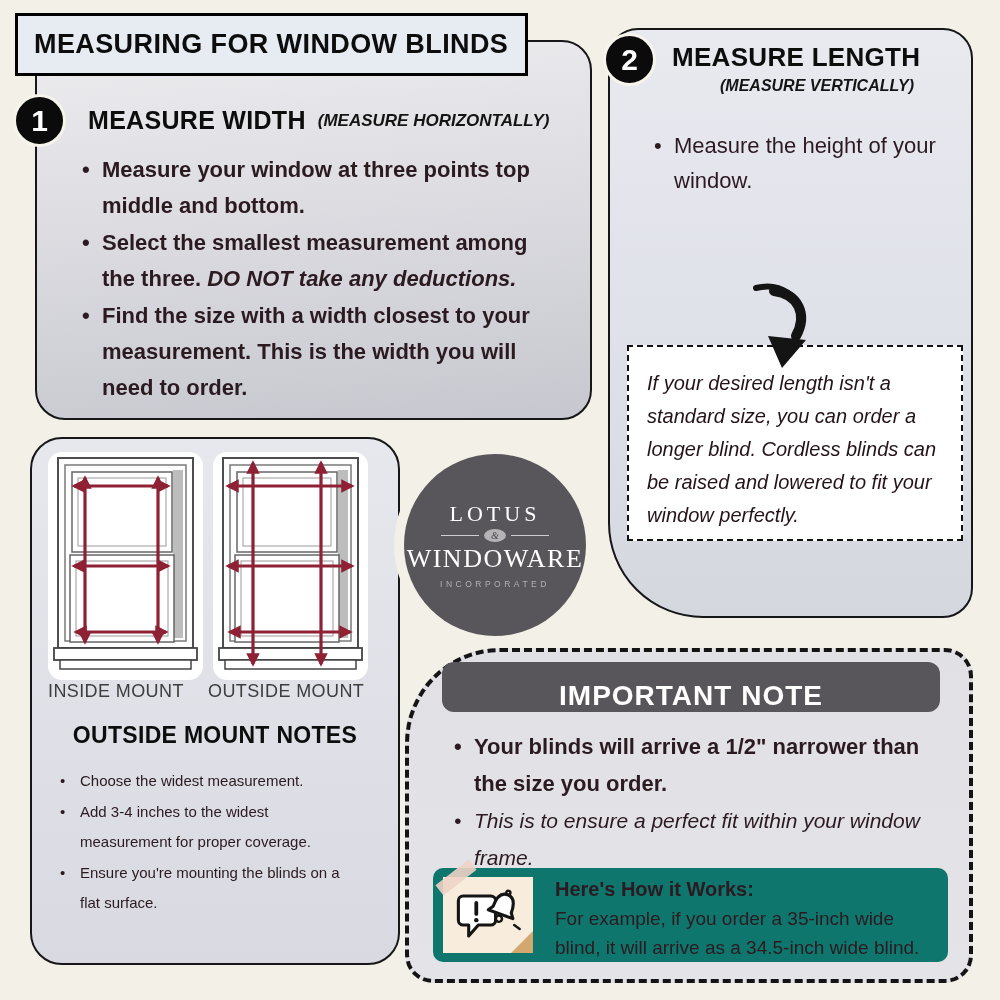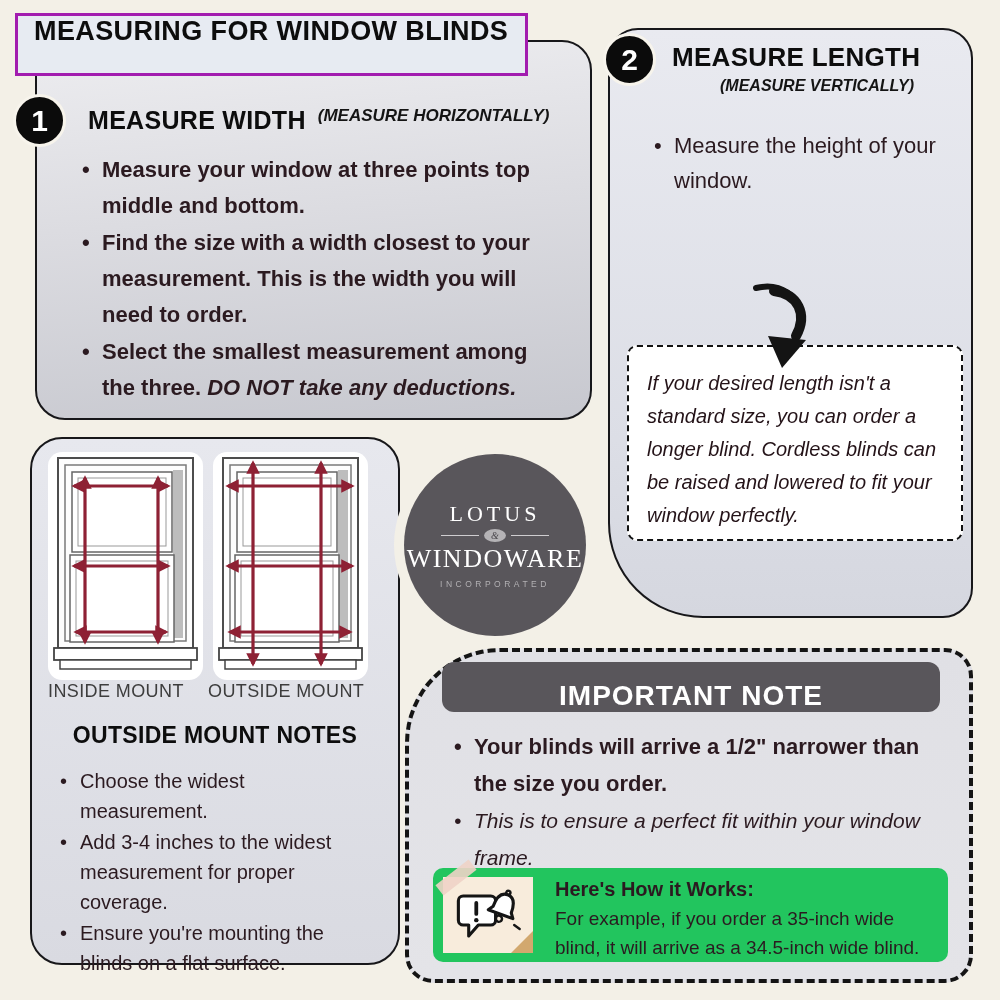--- a/index.html
+++ b/index.html
@@ -12,36 +12,36 @@
   .panel{position:absolute;box-sizing:border-box;}
 
   
   .panel-width{
     left:35px;top:40px;width:557px;height:380px;
     border:2px solid #17171a;border-radius:30px;
     background:linear-gradient(175deg,#ededf0 0%,#dcdce1 45%,#c7c8cf 100%);
   }
   .title-box{
     left:15px;top:13px;width:513px;height:63px;
-    border:3px solid #a21caf;background:#e7ebf2;
-    display:flex;align-items:flex-start;padding-left:16px;z-index:5;
+    border:3px solid #000000;background:#e7ebf2;
+    display:flex;align-items:center;padding-left:16px;z-index:5;
   }
   .title-box h1{
     margin:0;font-size:27px;font-weight:800;color:#0d0d0d;letter-spacing:.4px;
   }
   .step-circle{
     position:absolute;width:53px;height:53px;border-radius:50%;
     background:#0b0b0b;border:3px solid #f7f4ec;box-sizing:border-box;
     color:#fff;font-size:30px;font-weight:700;
     display:flex;align-items:center;justify-content:center;z-index:6;
   }
   .circle-1{left:13px;top:94px;}
   .circle-2{left:603px;top:33px;}
 
-  .sec1-head{position:absolute;left:88px;top:106px;display:flex;align-items:flex-start;gap:12px;z-index:2;}
+  .sec1-head{position:absolute;left:88px;top:106px;display:flex;align-items:center;gap:12px;z-index:2;}
   .sec1-head .h{font-size:25px;font-weight:800;color:#0d0d0d;letter-spacing:.3px;}
   .sec1-head .sub{font-size:17px;font-weight:700;font-style:italic;color:#141414;}
 
   ul.blist{list-style:none;margin:0;padding:0;}
   ul.blist li{position:relative;padding-left:22px;}
   ul.blist li::before{
     content:"•";position:absolute;left:2px;top:0;color:#2b1a20;
   }
   .sec1-bullets{position:absolute;left:80px;top:152px;width:482px;font-size:22px;line-height:36px;font-weight:bold;}
   .sec1-bullets li{margin-bottom:1px;}
@@ -55,21 +55,21 @@
   .sec2-head{position:absolute;left:672px;top:42px;z-index:2;}
   .sec2-head .h{font-size:26px;font-weight:800;color:#0d0d0d;letter-spacing:.3px;}
   .sec2-head .sub{font-size:16px;font-weight:700;font-style:italic;color:#141414;margin-top:4px;margin-left:48px;}
   .sec2-bullets{position:absolute;left:652px;top:128px;width:300px;font-size:22px;line-height:35px;}
   .sec2-bullets li{margin-bottom:2px;}
 
   .swoosh-arrow{position:absolute;left:742px;top:278px;z-index:3;}
 
   .length-note{
     left:627px;top:345px;width:336px;height:196px;
-    background:#fff;border:2.5px dashed #111;border-radius:10px;
+    background:#fff;border:2.5px dashed #111;border-radius:0;
     padding:20px 18px;font-size:20px;font-style:italic;line-height:33px;
     color:#241318;
   }
 
   
   .panel-mounts{
     left:30px;top:437px;width:370px;height:528px;
     border:2.5px solid #17171a;border-radius:32px;
     background:linear-gradient(180deg,#e7e8ee 0%,#d9dae1 100%);
   }
@@ -79,21 +79,21 @@
   .mount-label{
     position:absolute;top:681px;width:155px;
     font-size:18px;letter-spacing:.4px;color:#3d3d3d;
   }
   .mount-label.inside{left:48px;}
   .mount-label.outside{left:208px;width:165px;}
   .mount-notes-head{
     position:absolute;left:30px;top:722px;width:370px;text-align:center;
     font-size:23px;font-weight:800;color:#0d0d0d;letter-spacing:.3px;
   }
-  .mount-bullets{position:absolute;left:58px;top:766px;width:300px;font-size:20px;line-height:30px;}
+  .mount-bullets{position:absolute;left:58px;top:766px;width:300px;font-size:15px;line-height:30px;}
   .mount-bullets li{margin-bottom:1px;}
 
   
   .logo-circle{
     left:404px;top:454px;width:182px;height:182px;border-radius:50%;
     background:#59565b;box-shadow:0 0 0 10px #f3f0e7;z-index:8;
     display:flex;flex-direction:column;align-items:center;justify-content:center;
     font-family:"Liberation Serif", serif;color:#fff;
   }
   .logo-l1{font-size:22px;letter-spacing:4px;}
@@ -117,21 +117,21 @@
     background:#59565b;border-radius:12px;z-index:2;
     display:flex;align-items:flex-end;justify-content:center;
     color:#fff;font-size:28px;font-weight:800;letter-spacing:1px;
   }
   .important-bullets{position:absolute;left:452px;top:728px;width:492px;font-size:22px;line-height:37px;}
   .important-bullets li.b{font-weight:700;}
   .important-bullets li.i{font-style:italic;font-size:21px;}
 
   .works-card{
     position:absolute;left:433px;top:868px;width:515px;height:94px;
-    background:#22c55e;border-radius:10px;z-index:2;
+    background:#0f766e;border-radius:10px;z-index:2;
   }
   .works-icon-tile{
     position:absolute;left:10px;top:9px;width:90px;height:76px;
     background:#f8ecdc;
   }
   .works-tape{
     position:absolute;left:-8px;top:-6px;width:42px;height:13px;
     background:#eed3c6;transform:rotate(-38deg);opacity:.9;
   }
   .works-fold{
@@ -159,24 +159,24 @@
 <div class="sec1-head">
   <span class="h">MEASURE WIDTH</span>
   <span class="sub">(MEASURE HORIZONTALLY)</span>
 </div>
 
 <ul class="blist sec1-bullets">
   <li>
     <span>Measure your window at three points top middle and bottom.</span>
   </li>
   <li>
+    <span>Select the smallest measurement among the three. </span><em>DO NOT take any deductions.</em>
+  </li>
+  <li>
     <span>Find the size with a width closest to your measurement. This is the width you will need to order.</span>
-  </li>
-  <li>
-    <span>Select the smallest measurement among the three. </span><em>DO NOT take any deductions.</em>
   </li>
 </ul>
 
 <div class="panel panel-length"></div>
 
 <div class="step-circle circle-2">
   <span>2</span>
 </div>
 
 <div class="sec2-head">

